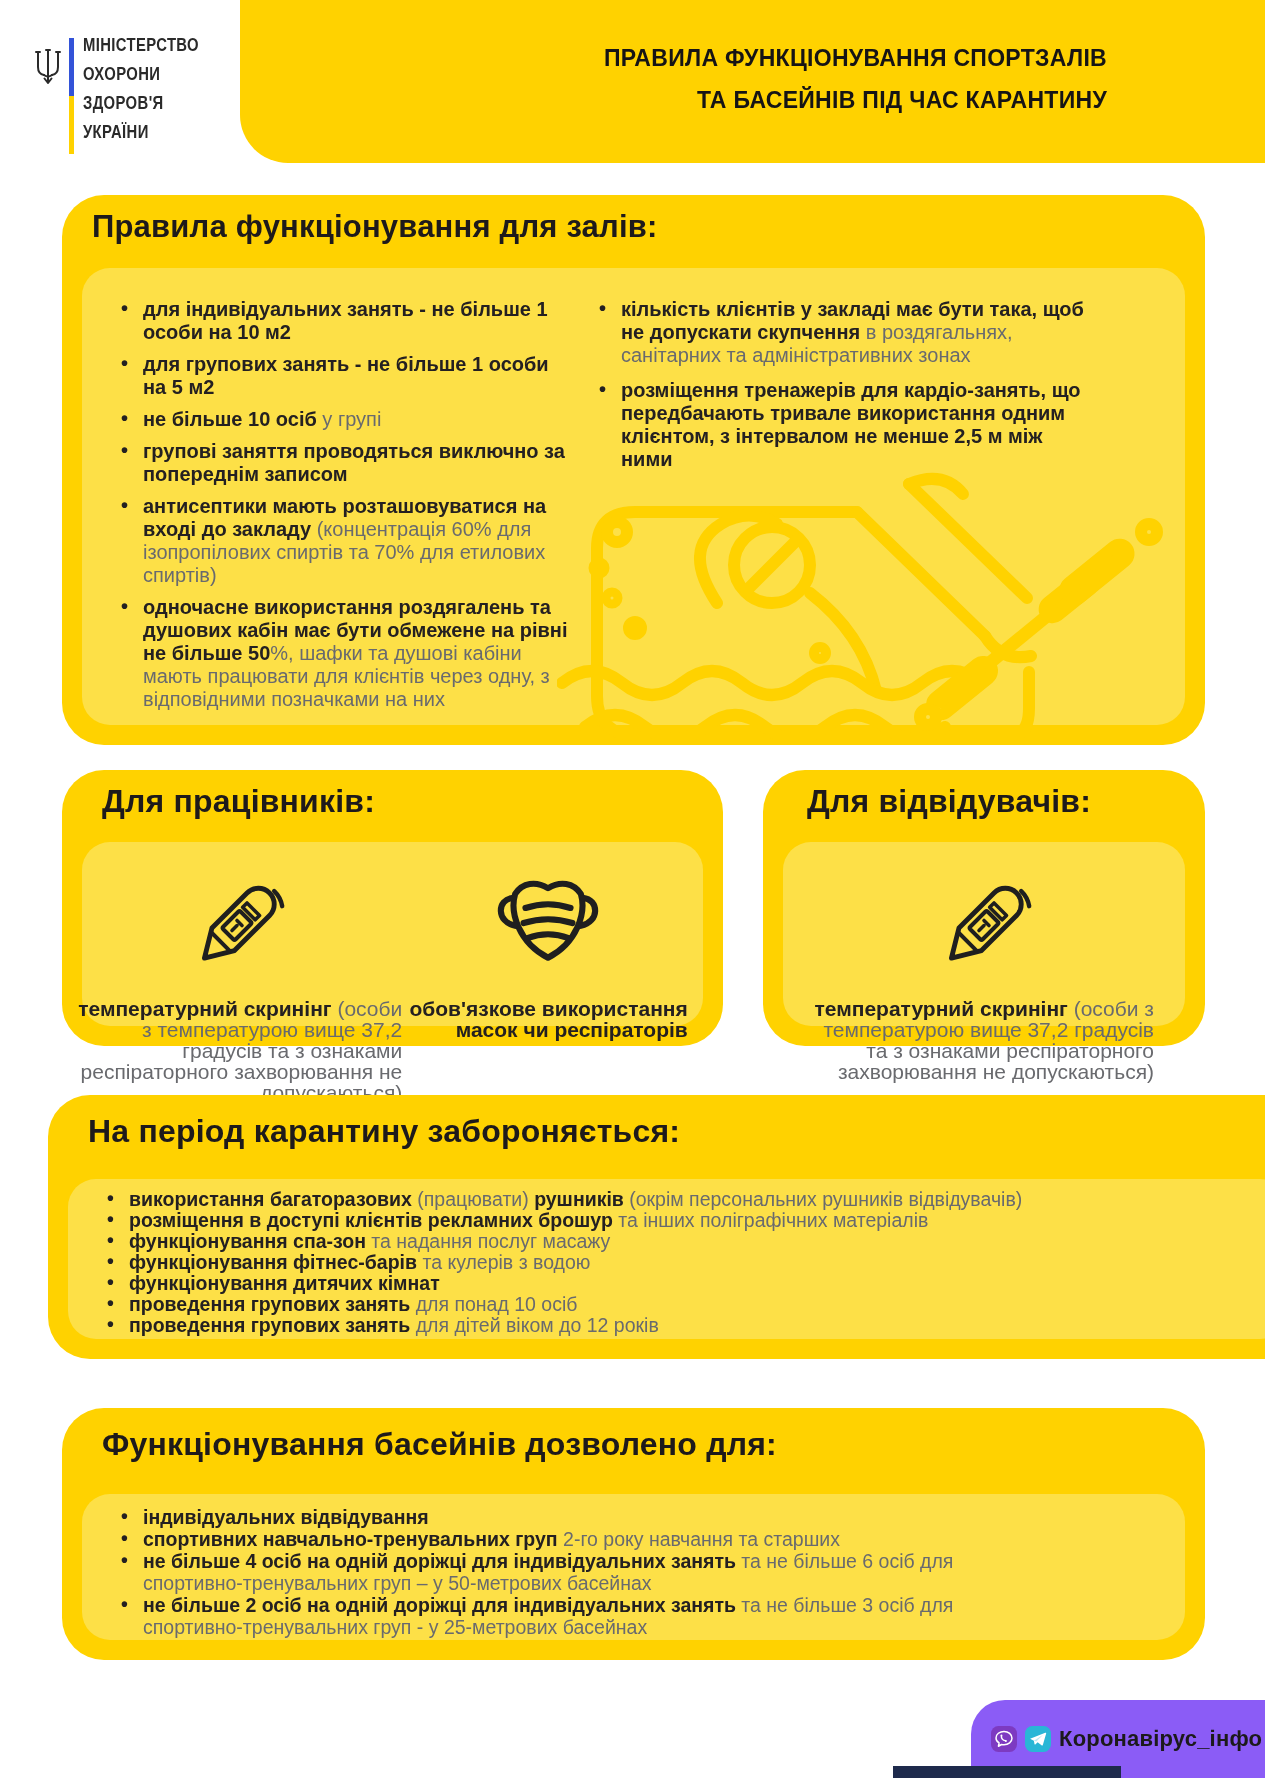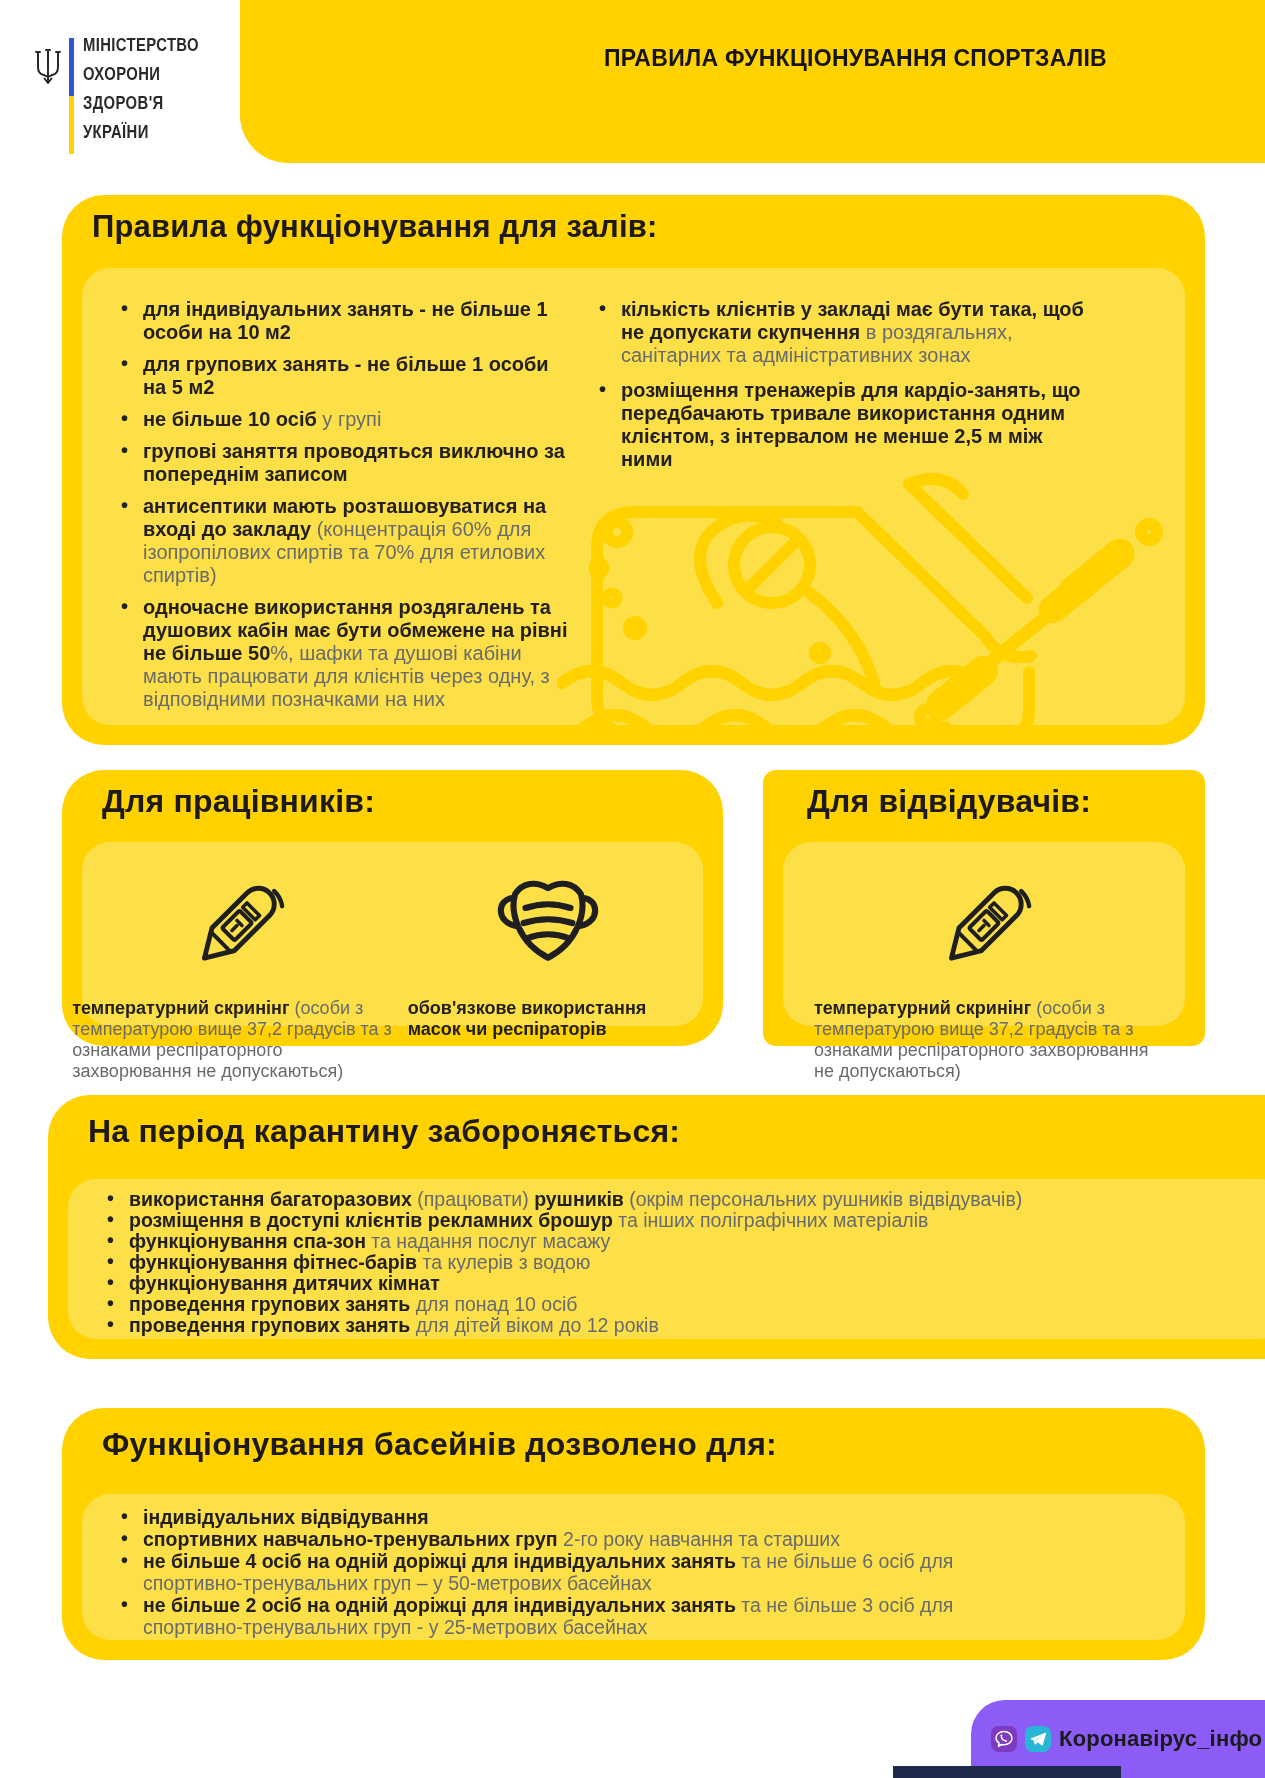--- a/index.html
+++ b/index.html
@@ -33,21 +33,21 @@
   .gym-left{position:absolute;left:34px;top:30px;width:460px;font-size:20px;line-height:23px;}
   .gym-left li{margin-bottom:9px;}
   .gym-right{position:absolute;left:512px;top:30px;width:500px;font-size:20px;line-height:23px;}
   .gym-right li{margin-bottom:12px;}
   .illu{position:absolute;left:495px;top:245px;width:710px;height:305px;pointer-events:none;}
 
   
   .figrow{position:absolute;left:0;right:0;top:10px;display:flex;justify-content:space-around;}
   .fig{display:flex;flex-direction:column;align-items:center;width:310px;}
   .fig .icobox{height:142px;display:flex;align-items:center;justify-content:center;}
-  .cap{font-size:18px;line-height:21px;text-align:left;color:#696a6e;margin-top:4px;}
+  .cap{font-size:21px;line-height:21px;text-align:right;color:#696a6e;margin-top:4px;}
   .cap b{color:#242021;font-weight:700;}
 
   
   .tightlist{font-size:19.5px;}
   .banned-ul{position:absolute;left:34px;top:10px;width:1085px;line-height:21px;}
   .pools-ul{position:absolute;left:34px;top:12px;width:880px;line-height:22px;}
 
   
   .footer{position:absolute;left:971px;top:1700px;width:294px;height:78px;background:#8b5cf6;
           border-top-left-radius:34px;display:flex;align-items:center;box-sizing:border-box;padding-left:20px;}
@@ -76,20 +76,21 @@
     <div class="ltxt">
       <div>МІНІСТЕРСТВО</div>
       <div>ОХОРОНИ</div>
       <div>ЗДОРОВ'Я</div>
       <div>УКРАЇНИ</div>
     </div>
   </div>
 
   <div class="hband">
     <div class="t">ПРАВИЛА ФУНКЦІОНУВАННЯ СПОРТЗАЛІВ</div>
+    <div class="t">ТА БАСЕЙНІВ ПІД ЧАС КАРАНТИНУ</div>
   </div>
 
   <section class="panel" style="left:62px;top:195px;width:1143px;height:550px;">
     <div class="ptitle" style="margin:14px 0 0 30px;">Правила функціонування для залів:</div>
     <div class="pbody" style="top:73px;">
       <ul class="blist gym-left">
         <li><b>для індивідуальних занять - не більше 1 особи на 10 м2</b><span class="reg"></span></li>
         <li><b>для групових занять - не більше 1 особи на 5 м2</b><span class="reg"></span></li>
         <li><b>не більше 10 осіб</b><span class="reg"> у групі</span></li>
         <li><b>групові заняття проводяться виключно за попереднім записом</b><span class="reg"></span></li>
@@ -161,21 +162,21 @@
             </svg>
           </div>
           <div class="cap" style="width:280px;">
             <b>обов'язкове використання масок чи респіраторів</b>
           </div>
         </div>
       </div>
     </div>
   </section>
 
-  <section class="panel" style="left:763px;top:770px;width:442px;height:276px;border-radius:13px;">
+  <section class="panel" style="left:763px;top:770px;width:442px;height:276px;">
     <div class="ptitle" style="margin:13px 0 0 44px;font-size:32px;">Для відвідувачів:</div>
     <div class="pbody" style="top:72px;">
       <div class="figrow">
         <div class="fig">
           <div class="icobox">
             <svg width="124" height="124" viewBox="0 0 140 140" fill="none" stroke="#1f1f1f" stroke-width="5.5" stroke-linecap="round" stroke-linejoin="round">
               <g transform="rotate(-45 70 70)">
                 <path d="M46,54 H102 A18,18 0 0 1 102,90 H46 L16,72 Z"></path>
                 <path d="M42,58 V86" stroke-width="4.5"></path>
                 <rect x="54" y="62" width="28" height="20" rx="2" stroke-width="4.5"></rect>

